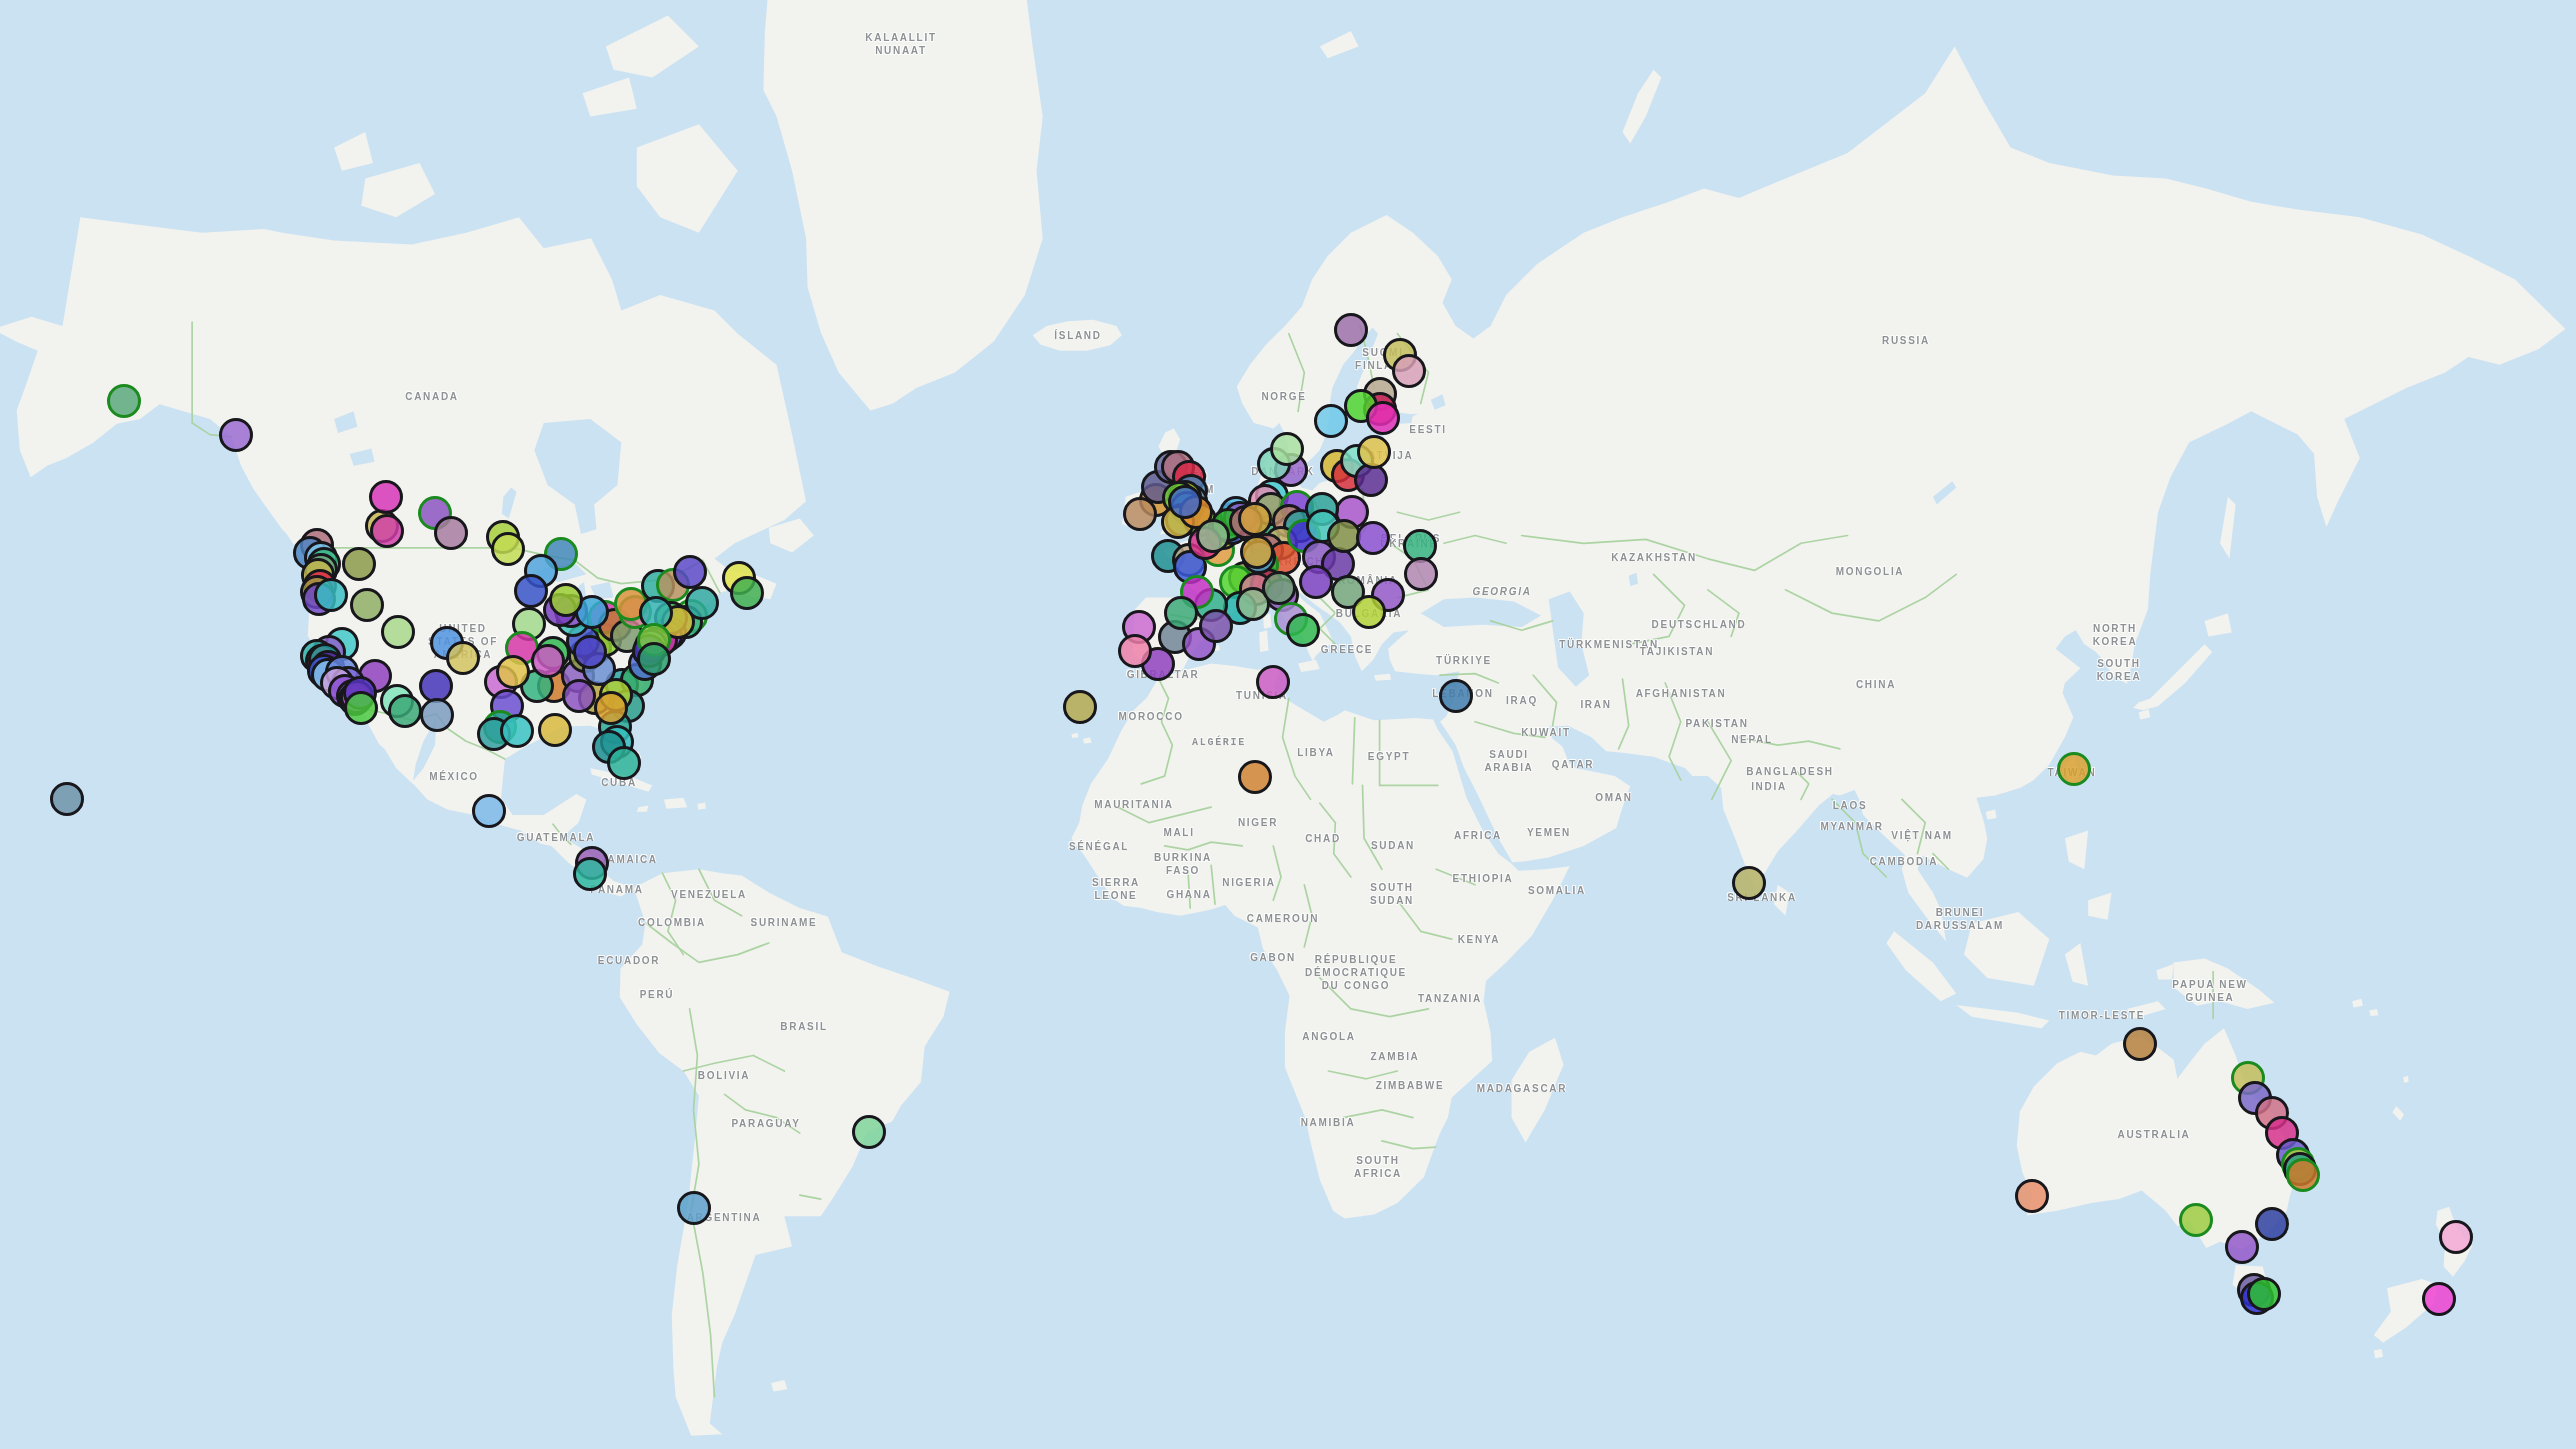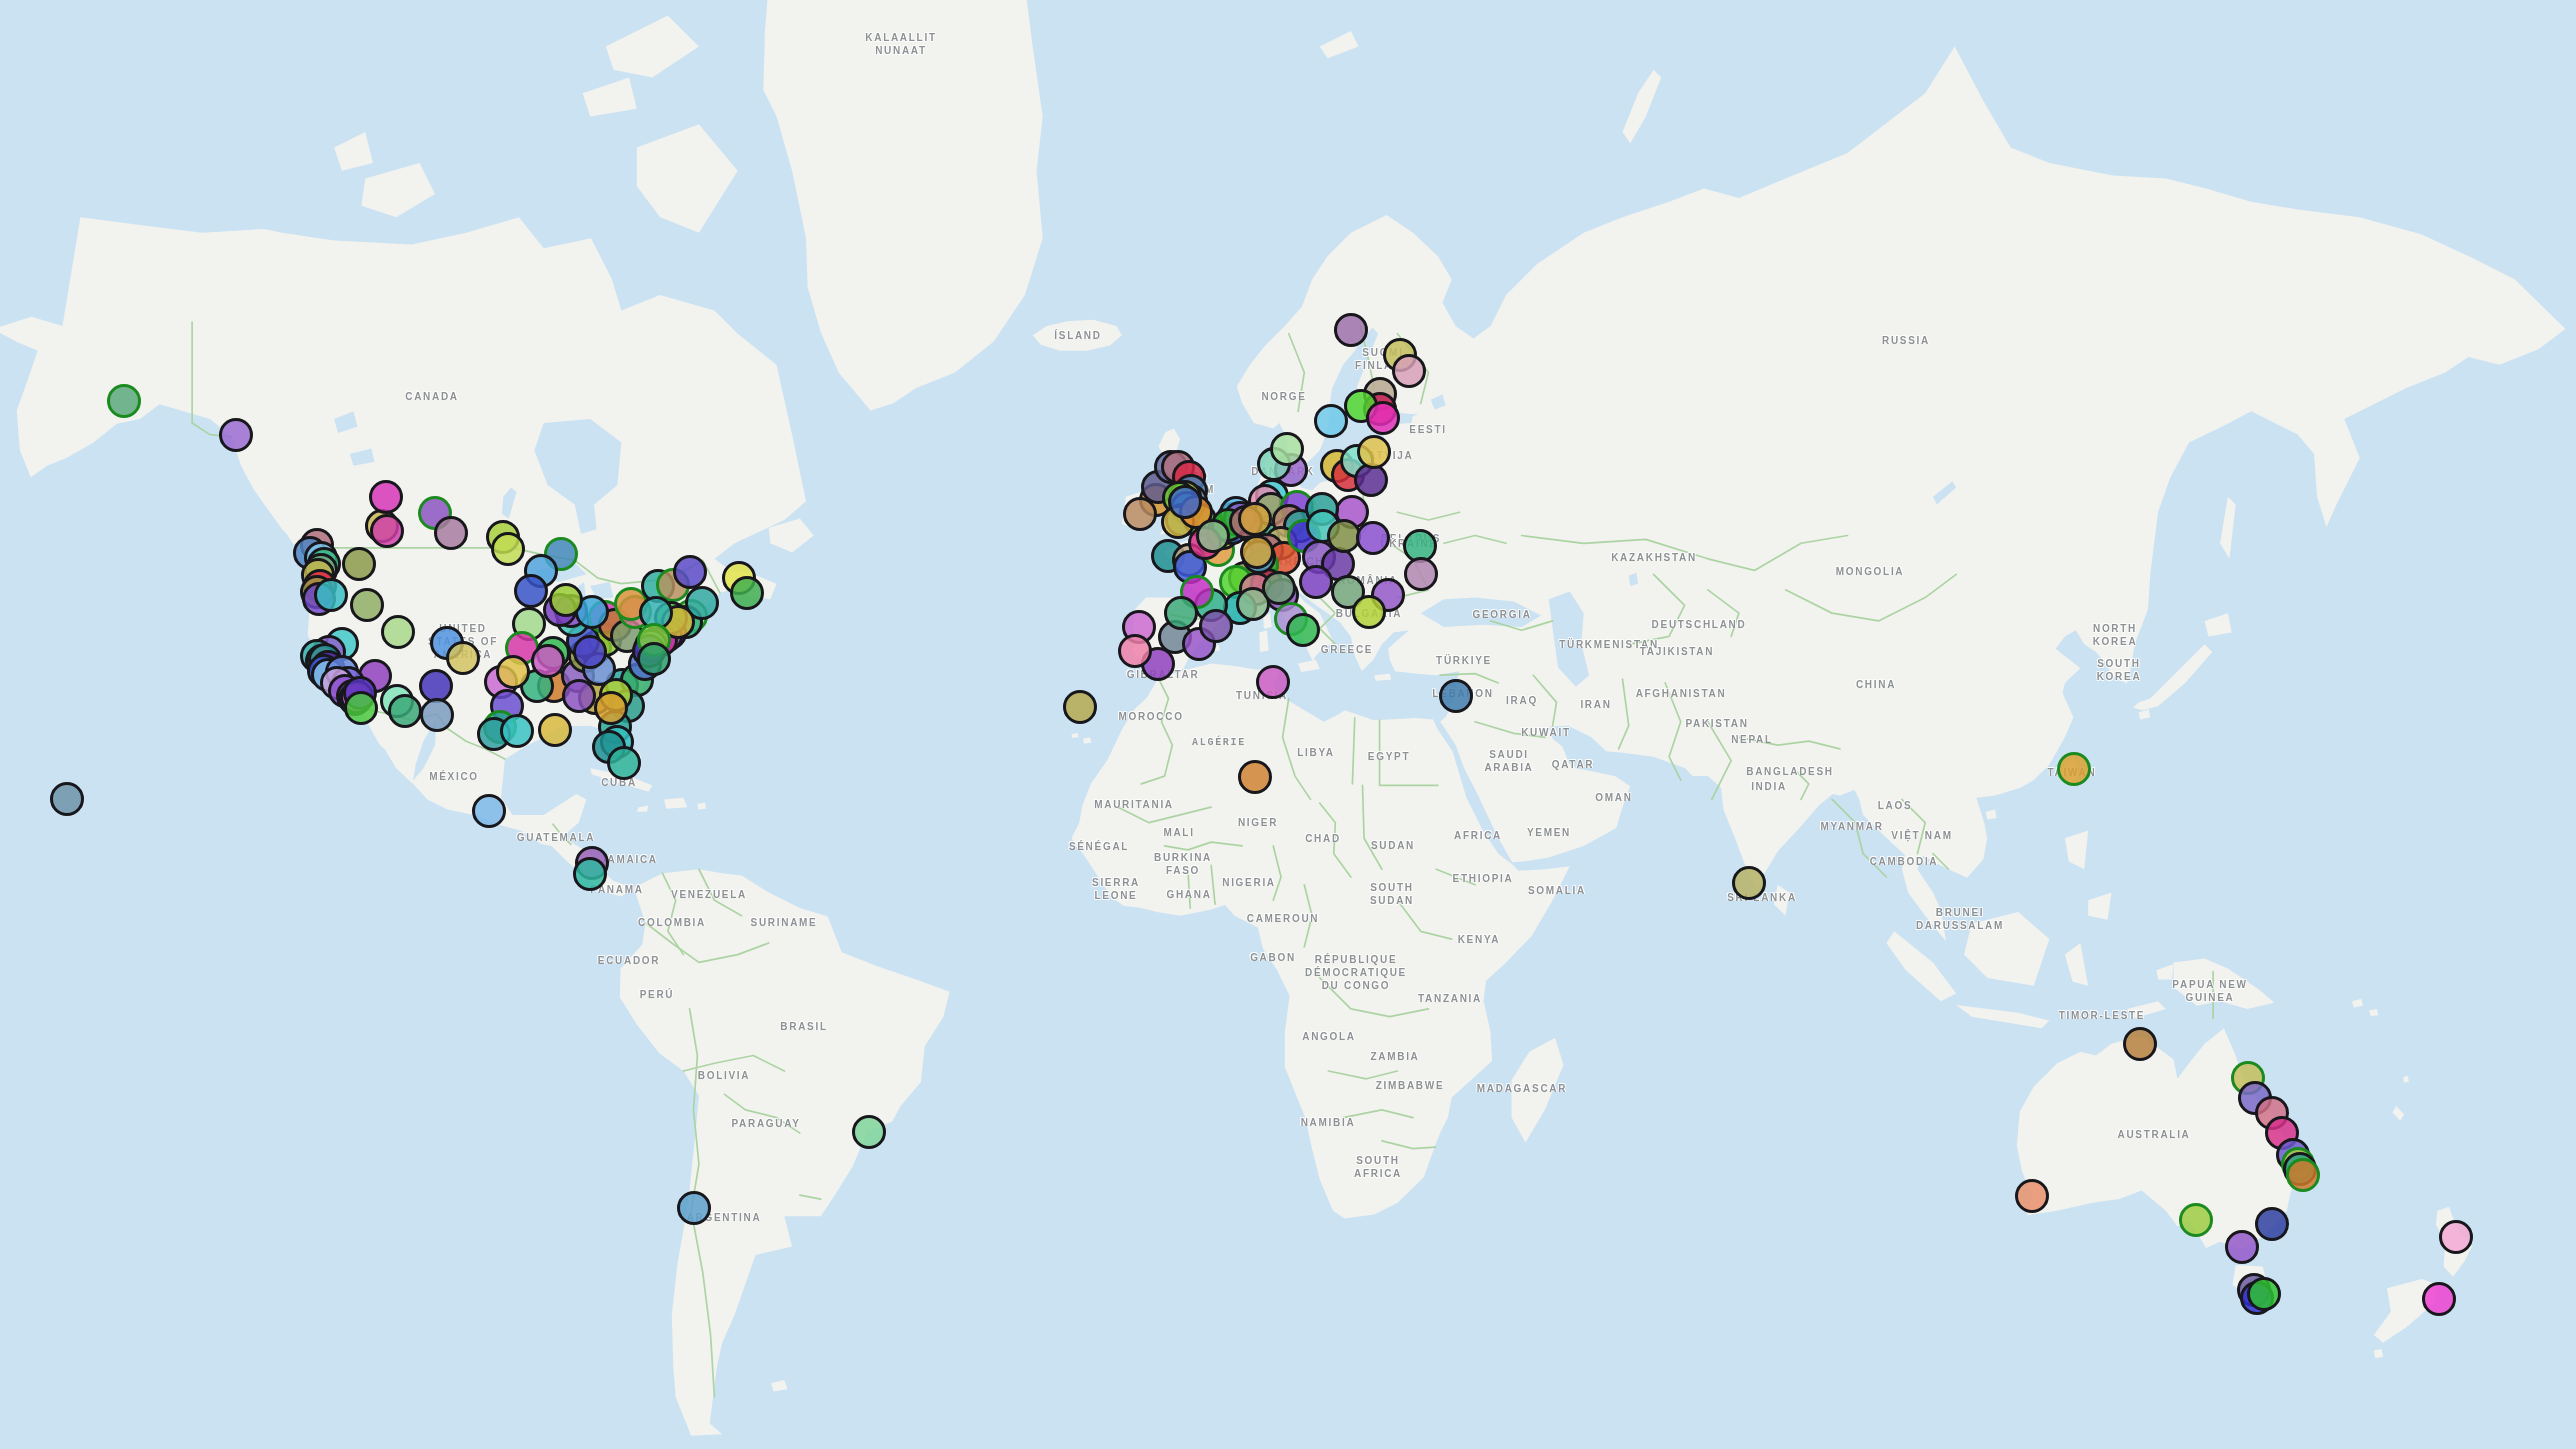--- a/index.html
+++ b/index.html
@@ -193,21 +193,21 @@
       <div class="lbl" style="left: 1185px; top: 483px;">UNITED
 KINGDOM</div>
       <div class="lbl" style="left: 1411px; top: 498px; margin-top: 40px;">BELARUS</div>
       <div class="lbl" style="left: 1409px; top: 543px;">UKRAINE</div>
       <div class="lbl" style="left: 1279px; top: 515px;">DEUTSCHLAND</div>
       <div class="lbl" style="left: 1283px; top: 561px;">ÖSTERREICH</div>
       <div class="lbl" style="left: 1368px; top: 580px;">ROMÂNIA</div>
       <div class="lbl" style="left: 1369px; top: 613px;">BULGARIA</div>
       <div class="lbl" style="left: 1347px; top: 649px;">GREECE</div>
       <div class="lbl" style="left: 1432px; top: 660px; margin-left: 32px;">TÜRKIYE</div>
-      <div class="lbl" style="left: 1502px; top: 614px;">GEORGIA</div>
+      <div class="lbl" style="left: 1502px; top: 591px; font-style: italic;">GEORGIA</div>
       <div class="lbl" style="left: 1163px; top: 674px;">GIBRALTAR</div>
       <div class="lbl" style="left: 1151px; top: 716px;">MOROCCO</div>
       <div class="lbl" style="left: 1262px; top: 695px;">TUNISIA</div>
       <div class="lbl" style="left: 1219px; top: 742px; font-family: Liberation Mono, monospace;">ALGÉRIE</div>
       <div class="lbl" style="left: 1316px; top: 752px;">LIBYA</div>
       <div class="lbl" style="left: 1389px; top: 756px;">EGYPT</div>
       <div class="lbl" style="left: 1134px; top: 804px;">MAURITANIA</div>
       <div class="lbl" style="left: 1179px; top: 832px;">MALI</div>
       <div class="lbl" style="left: 1258px; top: 822px;">NIGER</div>
       <div class="lbl" style="left: 1323px; top: 838px;">CHAD</div>
@@ -252,21 +252,21 @@
       <div class="lbl" style="left: 1609px; top: 644px;">TÜRKMENISTAN</div>
       <div class="lbl" style="left: 1699px; top: 624px;">DEUTSCHLAND</div>
       <div class="lbl" style="left: 1677px; top: 651px;">TAJIKISTAN</div>
       <div class="lbl" style="left: 1654px; top: 557px;">KAZAKHSTAN</div>
       <div class="lbl" style="left: 1870px; top: 571px;">MONGOLIA</div>
       <div class="lbl" style="left: 1876px; top: 684px;">CHINA</div>
       <div class="lbl" style="left: 1769px; top: 786px;">INDIA</div>
       <div class="lbl" style="left: 1752px; top: 739px;">NEPAL</div>
       <div class="lbl" style="left: 1790px; top: 771px;">BANGLADESH</div>
       <div class="lbl" style="left: 1852px; top: 826px;">MYANMAR</div>
-      <div class="lbl" style="left: 1895px; top: 805px;">LAOS</div>
+      <div class="lbl" style="left: 1850px; top: 805px;">LAOS</div>
       <div class="lbl" style="left: 1922px; top: 835px;">VIỆT NAM</div>
       <div class="lbl" style="left: 1904px; top: 861px;">CAMBODIA</div>
       <div class="lbl" style="left: 1762px; top: 897px;">SRI LANKA</div>
       <div class="lbl" style="left: 1960px; top: 919px;">BRUNEI
 DARUSSALAM</div>
       <div class="lbl" style="left: 2115px; top: 635px;">NORTH
 KOREA</div>
       <div class="lbl" style="left: 2119px; top: 670px;">SOUTH
 KOREA</div>
       <div class="lbl" style="left: 2072px; top: 772px;">TAIWAN</div>

